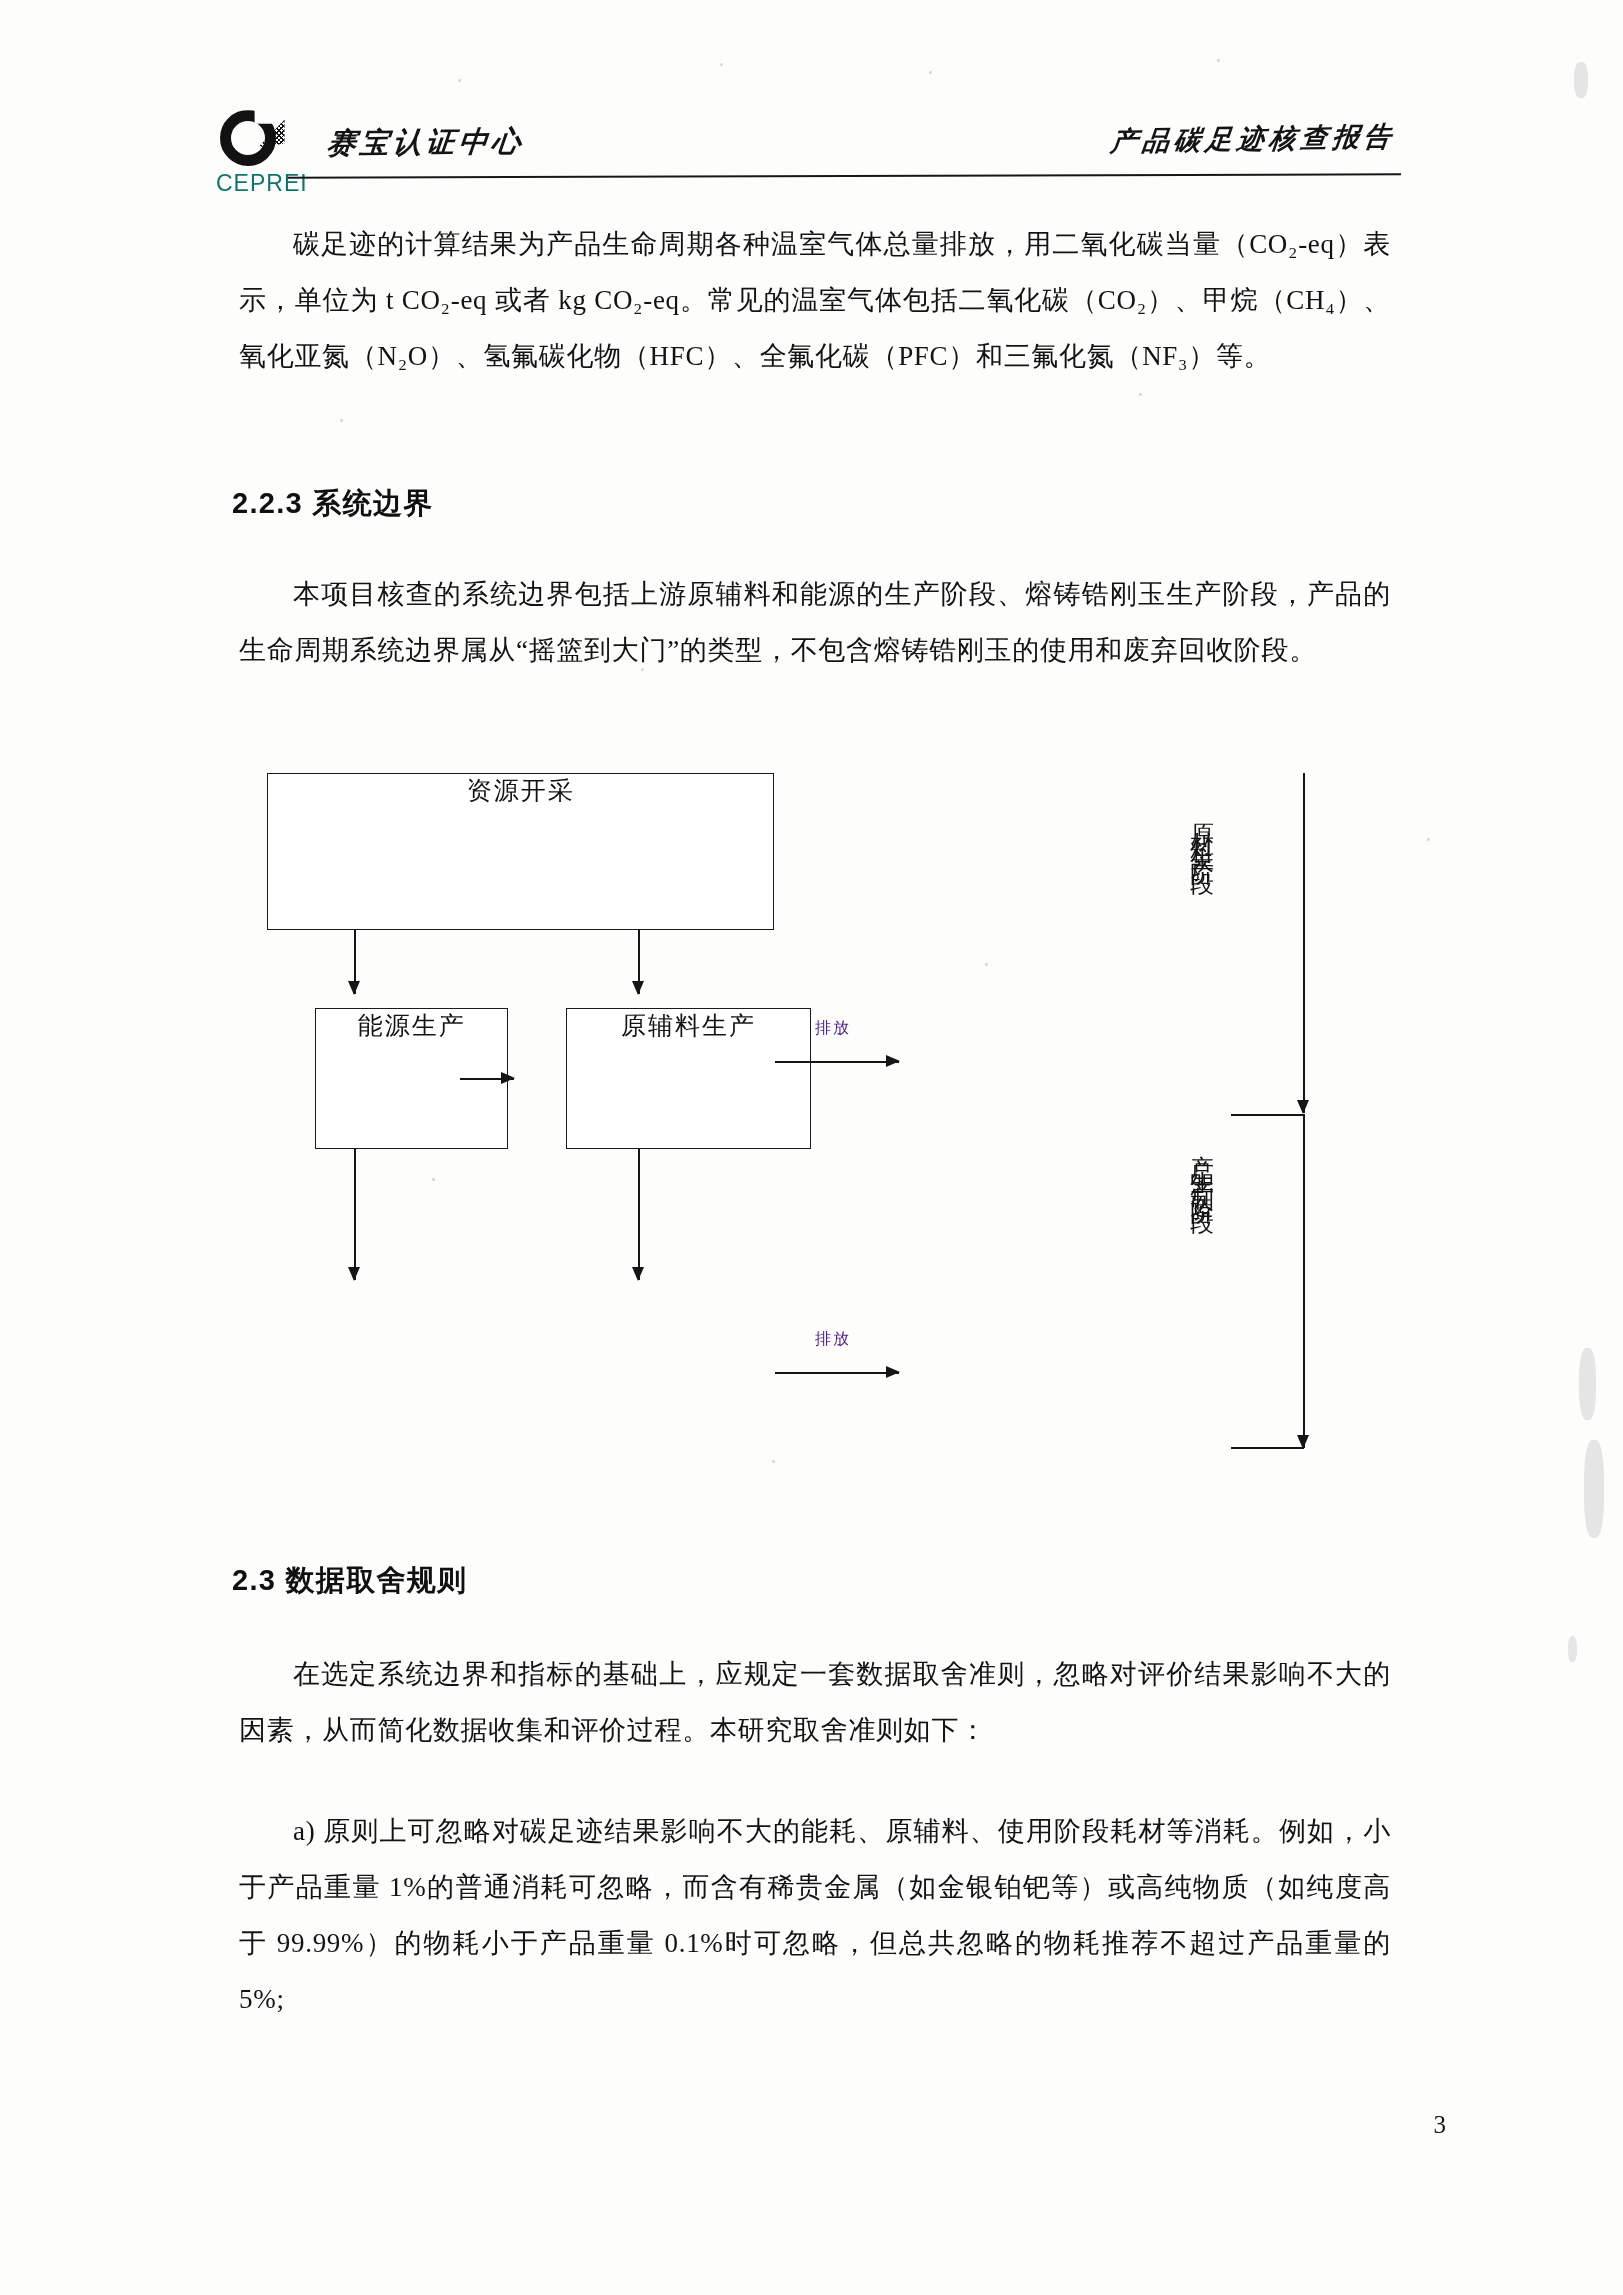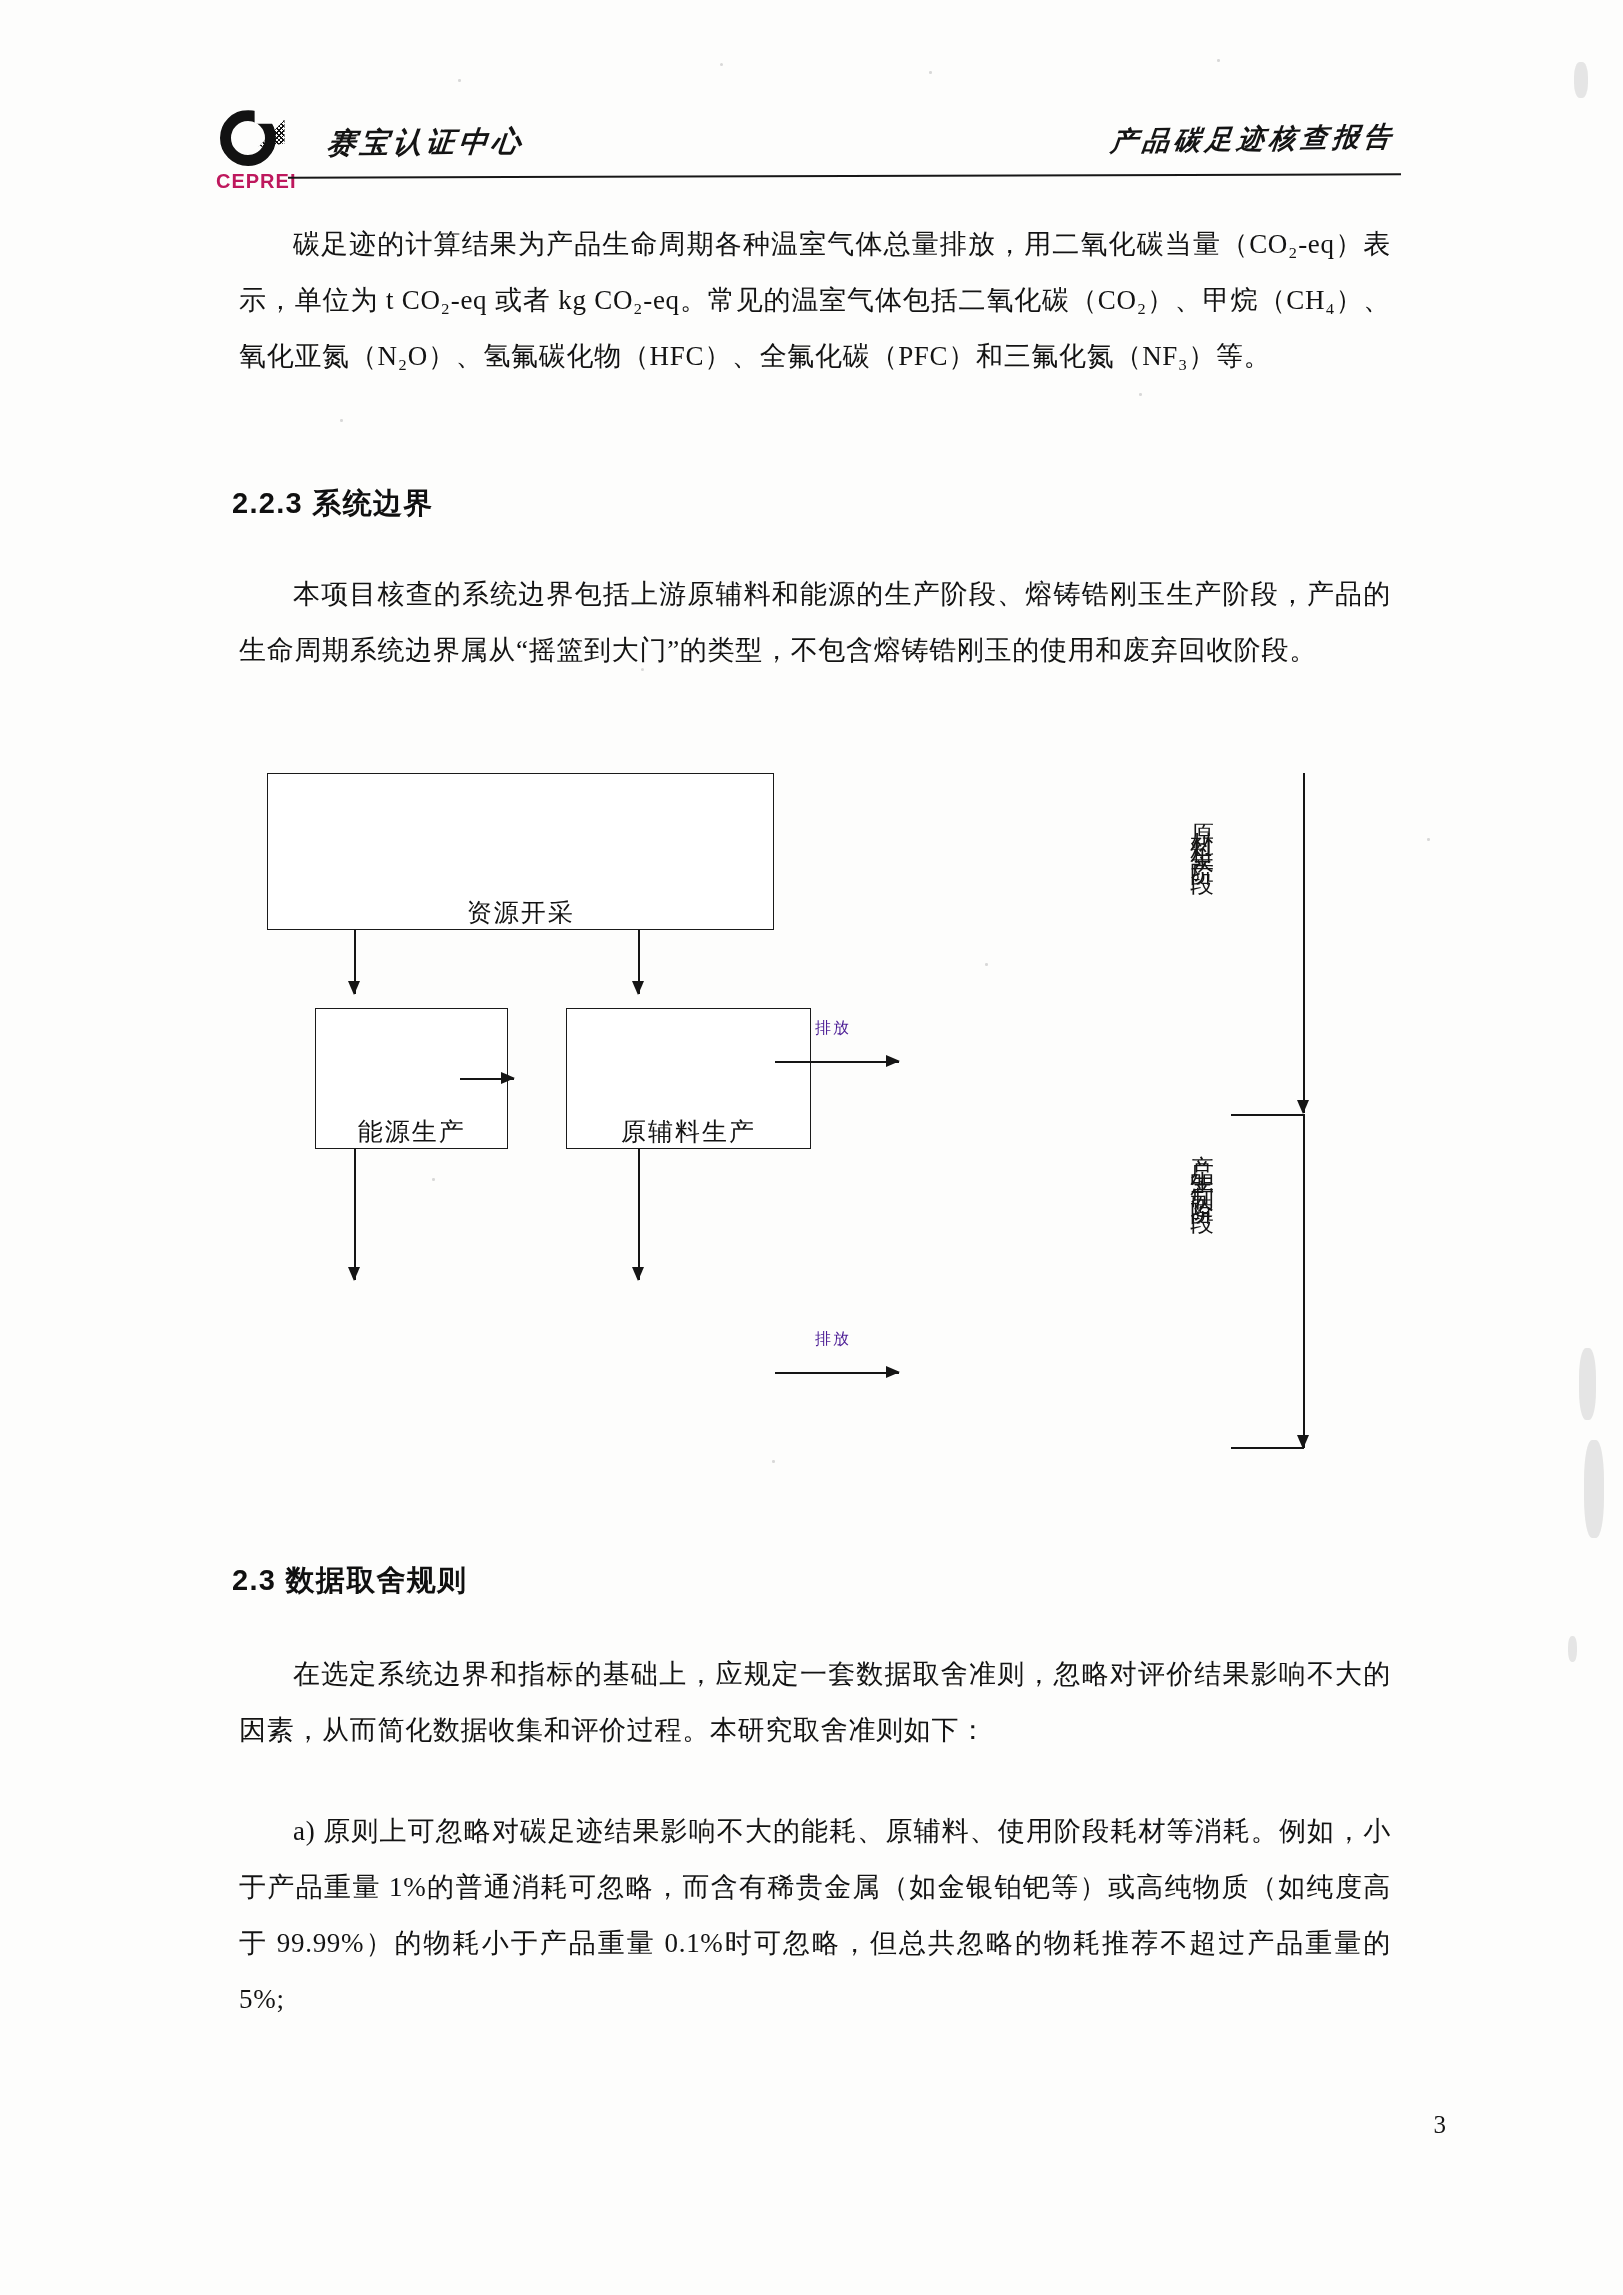--- a/index.html
+++ b/index.html
@@ -55,24 +55,24 @@
     width: 27.5px; height: 27.5px;
     background:
       repeating-linear-gradient(135deg, #111 0 1.3px, transparent 1.3px 3.3px),
       repeating-linear-gradient(45deg, #111 0 1.3px, transparent 1.3px 3.3px);
     clip-path: polygon(100% 0%, 100% 88%, 6% 100%);
   }
   .logo-text {
     position: absolute;
     left: 0px; top: 60px;
     font-family: "Liberation Sans", sans-serif;
-    font-weight: bold;
-    font-size: 20px;
+    font-weight: normal;
+    font-size: 23px;
     letter-spacing: 1px;
-    color: #be185d;
+    color: #0f766e;
   }
   .hdr-left-cn {
     position: absolute;
     left: 111px; top: 18.3px;
     font-family: "Liberation Serif", serif;
     font-size: 29px;
     font-weight: bold;
     font-style: italic;
     letter-spacing: 3.9px;
     color: #141414;
@@ -142,21 +142,21 @@
     position: absolute;
     left: 262px; top: 753px;
     width: 1152px; height: 707px;
   }
   .fbox {
     position: absolute;
     border: 1.3px solid #1a1a1a;
     background: #ffffff;
     box-sizing: border-box;
     display: flex;
-    align-items: flex-end;
+    align-items: flex-start;
     justify-content: center;
   }
   .fbox span {
     font-family: "Liberation Serif", "DejaVu Serif", serif;
     font-size: 25px;
     letter-spacing: 2px;
     color: #131313;
   }
   
   .varrow {

